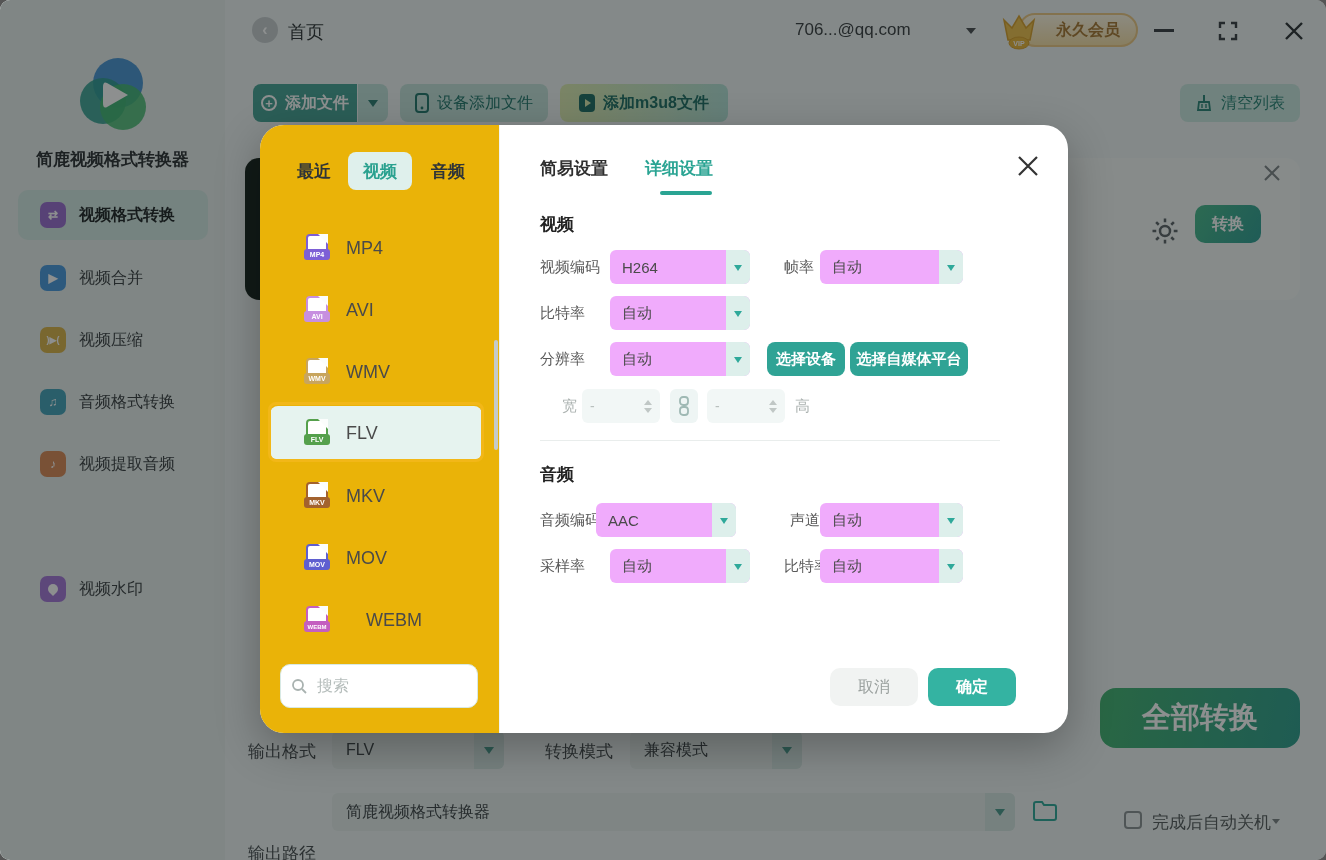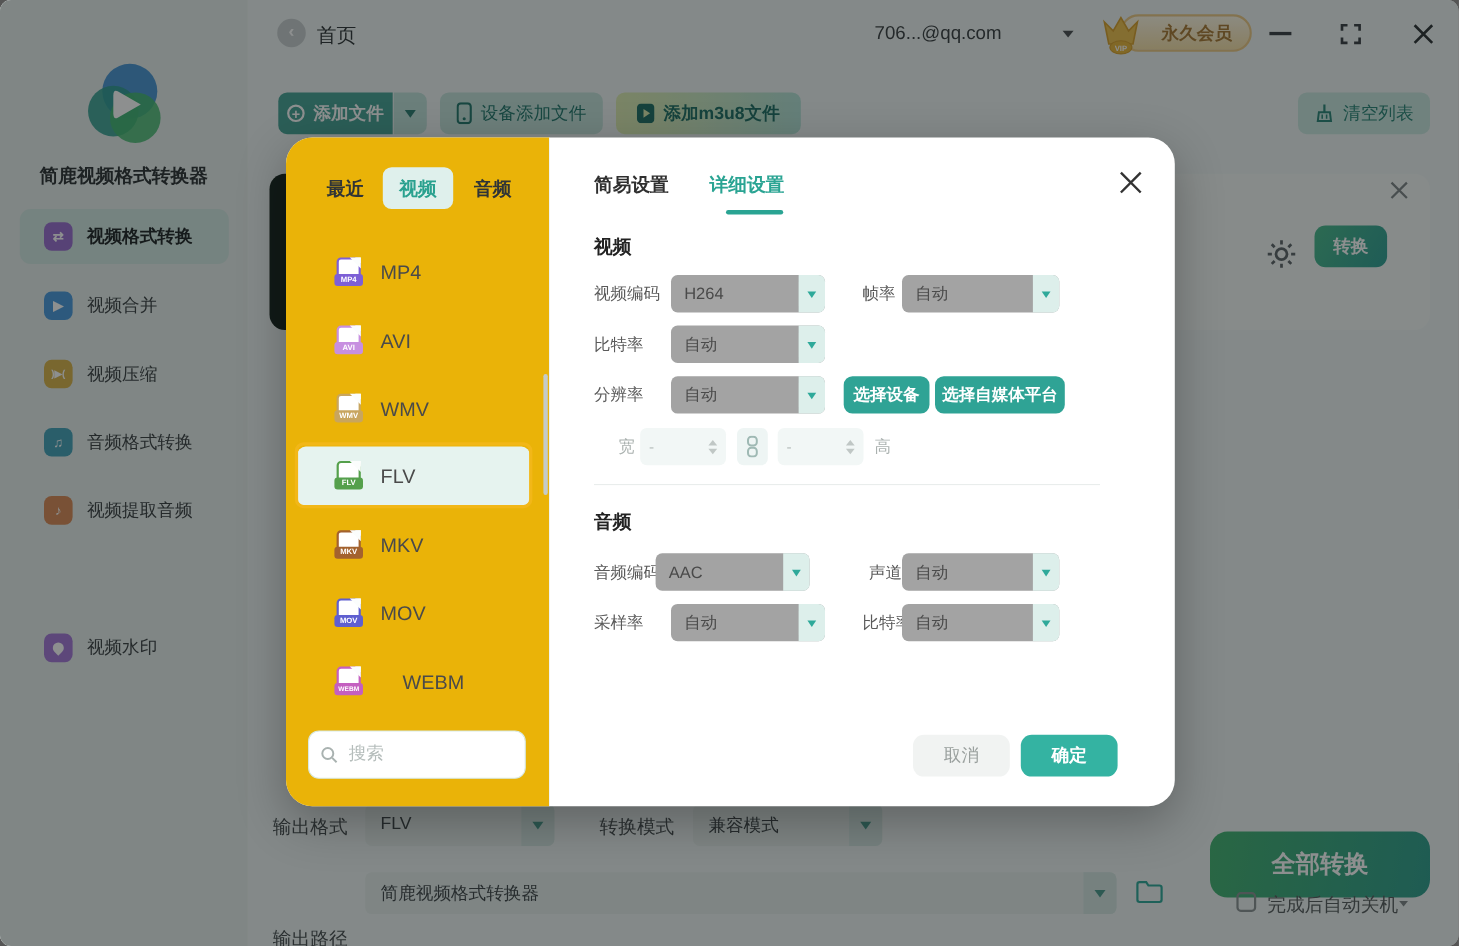--- a/index.html
+++ b/index.html
@@ -55,22 +55,22 @@
                background:linear-gradient(120deg,#49b98c,#2f9e94);color:#fff;font-size:16px;
                font-weight:bold;display:flex;align-items:center;justify-content:center;cursor:pointer;}
 
   
   .out-lbl{position:absolute;font-size:17px;color:#474d50;}
   .bsel{position:absolute;height:38px;background:#e4edeb;border-radius:6px;display:flex;align-items:center;}
   .bsel .val{flex:1;padding-left:14px;font-size:16px;color:#3f4548;}
   .bsel .cbox{width:30px;height:38px;background:#d3e5e1;border-radius:0 6px 6px 0;
               display:flex;align-items:center;justify-content:center;}
   .bsel .tri{width:0;height:0;border:5px solid transparent;border-top:7px solid #4a9a8d;margin-top:6px;}
-  .convert-all{position:absolute;left:1100px;top:756px;width:200px;height:60px;border-radius:16px;
-               background:linear-gradient(100deg,#43b371,#2f9e8e);color:#fff;font-size:22px;
+  .convert-all{position:absolute;left:1100px;top:688px;width:200px;height:60px;border-radius:16px;
+               background:linear-gradient(100deg,#43b371,#2f9e8e);color:#fff;font-size:29px;
                font-weight:bold;display:flex;align-items:center;justify-content:center;cursor:pointer;}
   .chk{position:absolute;left:1124px;top:811px;width:18px;height:18px;border:2px solid #8b9294;
        border-radius:4px;cursor:pointer;}
   .chk-lbl{position:absolute;left:1152px;top:811px;font-size:17px;color:#555b5d;}
   .chk-caret{position:absolute;left:1272px;top:819px;width:0;height:0;
              border:4px solid transparent;border-top:5px solid #7d8486;cursor:pointer;}
 
   
   .overlay{position:absolute;inset:0;background:rgba(12,16,18,0.47);z-index:50;}
   .modal{position:absolute;left:260px;top:125px;width:808px;height:608px;background:#fff;
@@ -100,21 +100,21 @@
   .search input{border:none;outline:none;width:130px;font-size:16px;color:#444;background:transparent;
           font-family:"Liberation Sans",sans-serif;}
   .search input::placeholder{color:#b5bdbb;}
 
   .stab{position:absolute;top:32px;font-size:17px;font-weight:bold;color:#2f2f2f;cursor:pointer;}
   .stab.active{color:#2aa493;}
   .stab-bar{position:absolute;left:400px;top:66px;width:52px;height:4px;border-radius:2px;background:#2aa493;}
   .sec-title{position:absolute;font-size:17px;font-weight:bold;color:#222;}
   .flabel{position:absolute;font-size:15px;color:#5a5a5a;}
   .flabel.dim{color:#aab1af;}
-  .sel{position:absolute;height:34px;background:#a3a3a3;border-radius:6px;display:flex;
+  .sel{position:absolute;height:34px;background:#f0abfc;border-radius:6px;display:flex;
        align-items:center;cursor:pointer;}
   .sel .val{flex:1;padding-left:12px;font-size:15px;color:#4a4a4a;}
   .sel .cbox{width:24px;height:34px;background:#ddefeb;border-radius:0 6px 6px 0;display:flex;
              align-items:center;justify-content:center;}
   .sel .tri{width:0;height:0;border:4px solid transparent;border-top:6px solid #2fa99a;margin-top:5px;}
   .tealbtn{position:absolute;height:34px;background:#2fa395;border:none;border-radius:8px;color:#fff;
            font-size:15px;font-weight:bold;display:flex;align-items:center;justify-content:center;
            cursor:pointer;font-family:"Liberation Sans",sans-serif;}
   .spin{position:absolute;height:34px;background:#f2f7f6;border-radius:6px;display:flex;
         align-items:center;padding:0 8px;font-size:14px;color:#b9c0be;}

